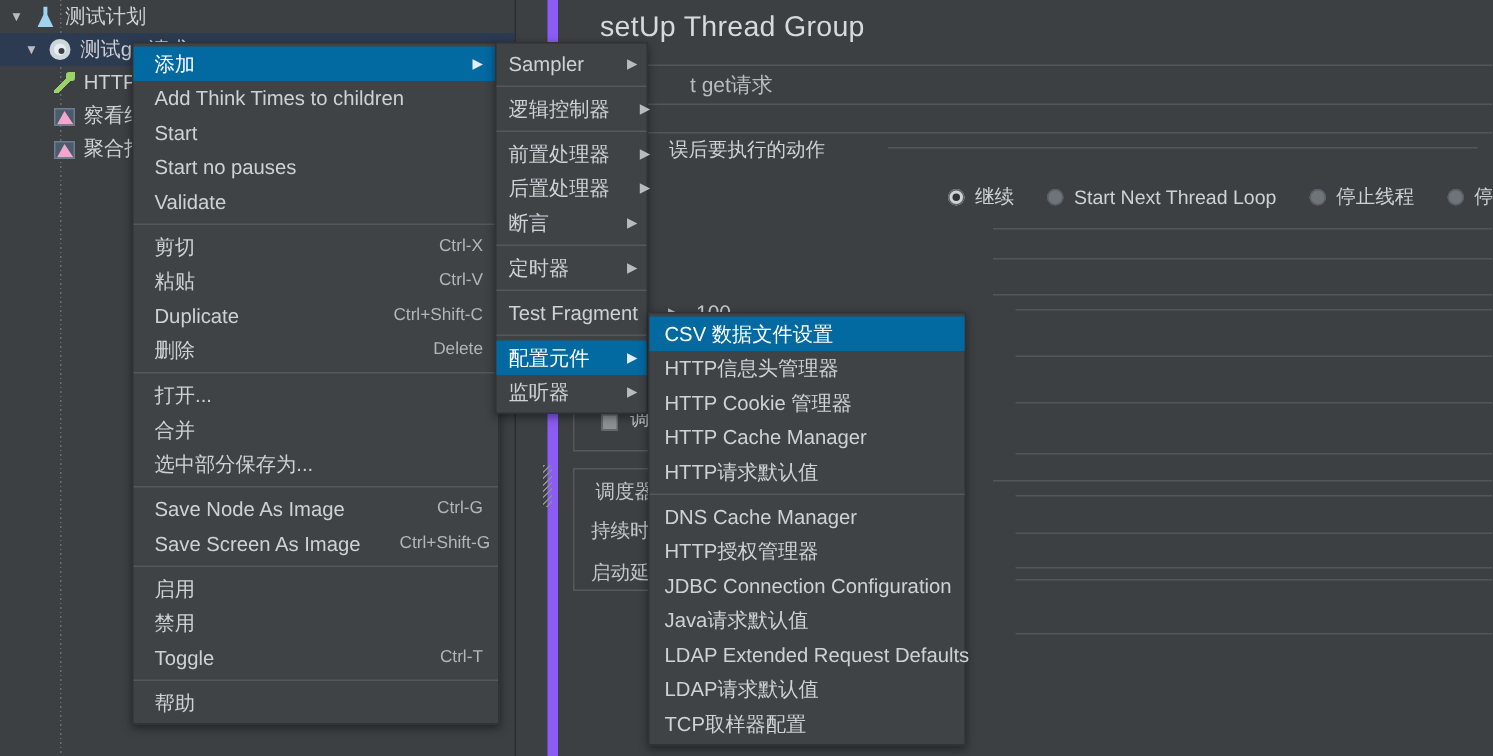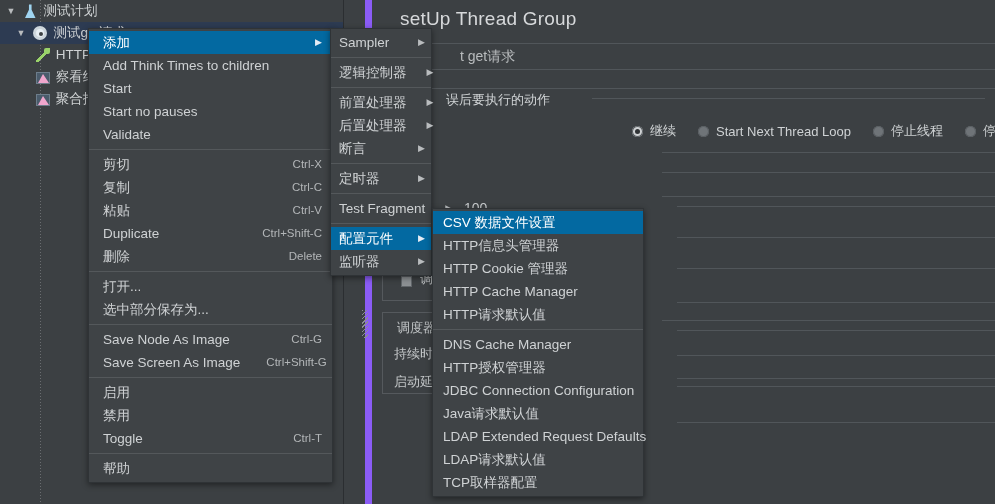--- a/index.html
+++ b/index.html
@@ -215,38 +215,37 @@
     </div>
     <div class="mi">
       <span>Validate</span>
     </div>
     <div class="msep"></div>
     <div class="mi">
       <span>剪切</span>
       <span class="acc">Ctrl-X</span>
     </div>
     <div class="mi">
-      <span>复制</span>
-      <span class="acc">Ctrl-C</span>
-    </div>
-    <div class="mi">
       <span>粘贴</span>
       <span class="acc">Ctrl-V</span>
     </div>
     <div class="mi">
       <span>Duplicate</span>
       <span class="acc">Ctrl+Shift-C</span>
     </div>
     <div class="mi">
       <span>删除</span>
       <span class="acc">Delete</span>
     </div>
     <div class="msep"></div>
     <div class="mi">
       <span>打开...</span>
+    </div>
+    <div class="mi">
+      <span>合并</span>
     </div>
     <div class="mi">
       <span>选中部分保存为...</span>
     </div>
     <div class="msep"></div>
     <div class="mi">
       <span>Save Node As Image</span>
       <span class="acc">Ctrl-G</span>
     </div>
     <div class="mi">

